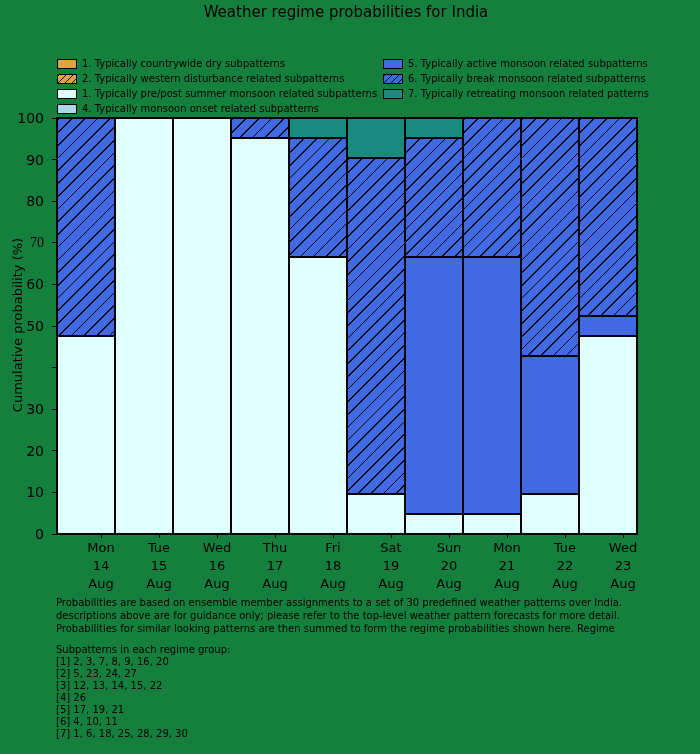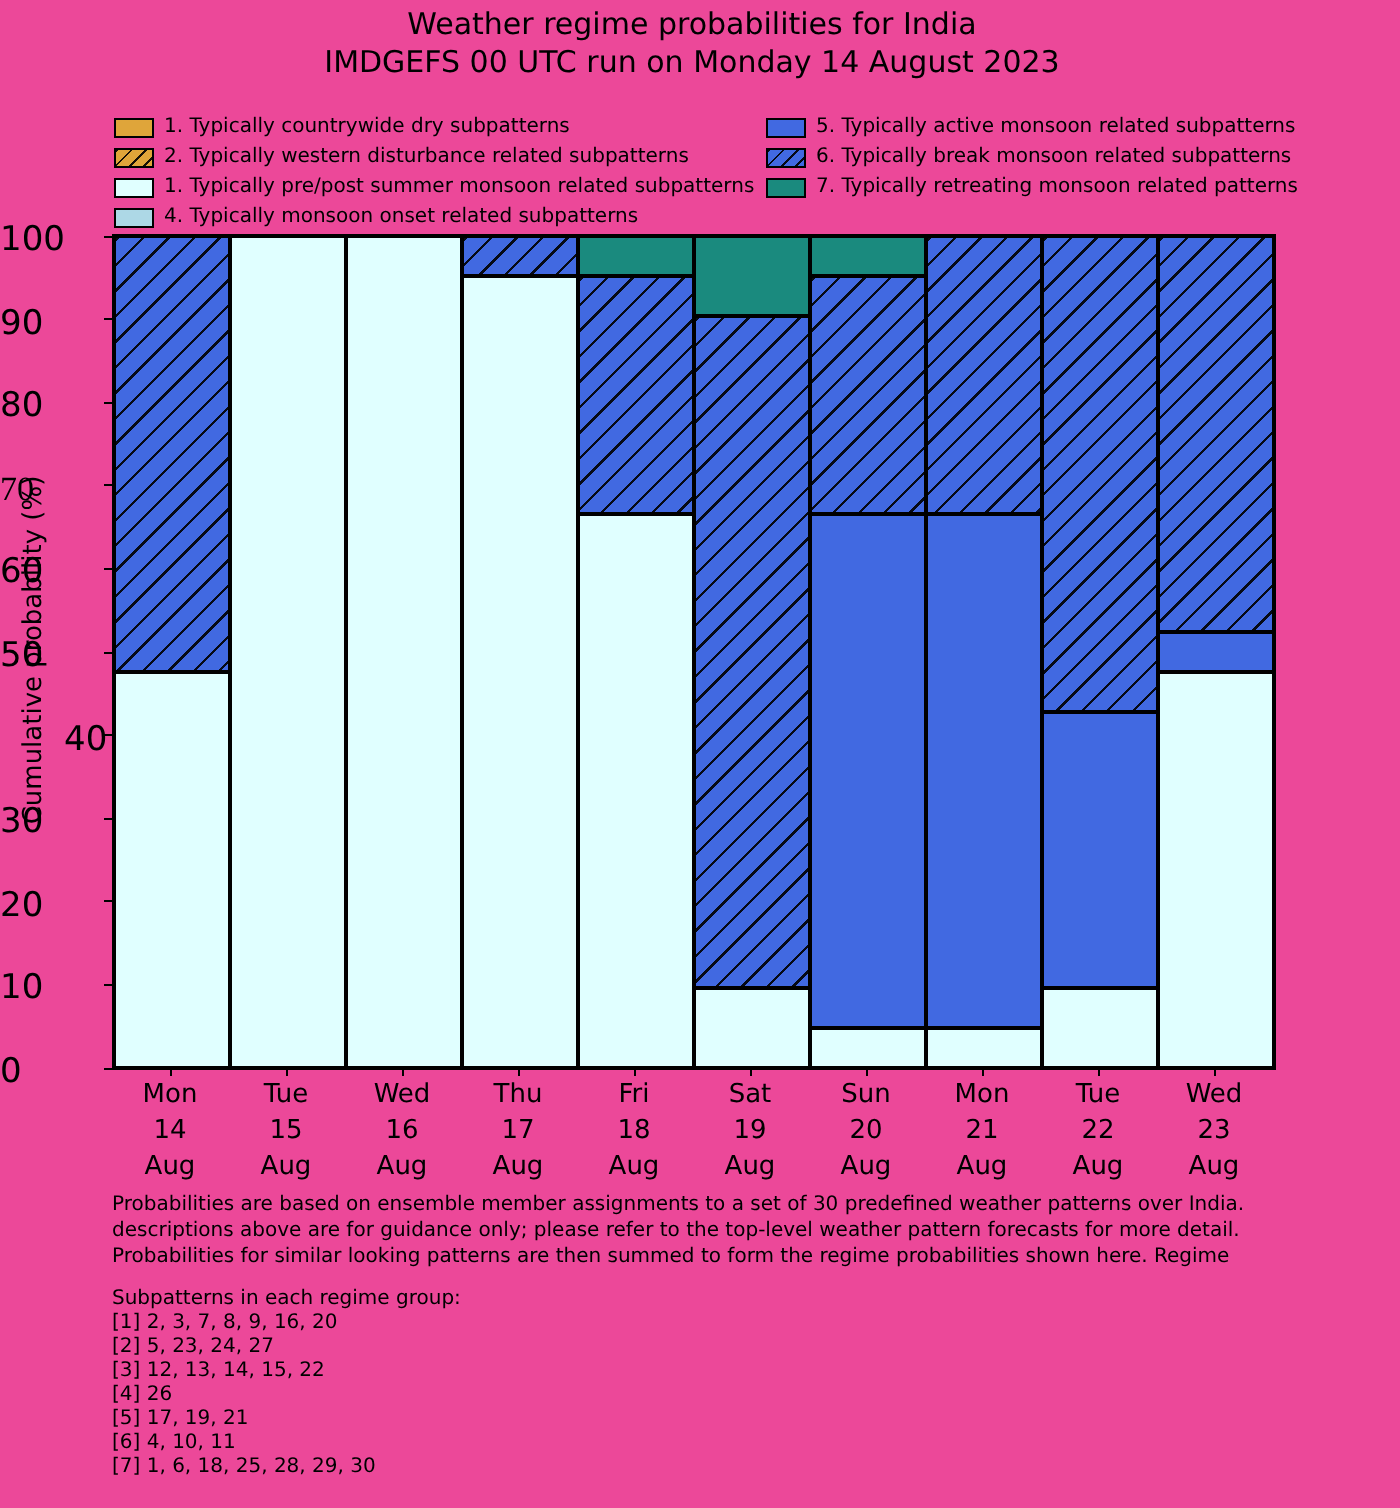--- a/index.html
+++ b/index.html
@@ -1,17 +1,17 @@
 <!DOCTYPE html>
 <html><head>
 <meta charset="utf-8">
 <style>
   html,body { margin:0; padding:0; background:#ffffff; }
   .figure {
-    position:relative; width:700px; height:754px; background:#ec4899;
+    position:relative; width:700px; height:754px; background:#15803d;
     font-family:"DejaVu Sans","Liberation Sans",sans-serif; color:#000;
     overflow:hidden;
   }
   .title-line { position:absolute; left:56px; width:580px; text-align:center; font-size:15px; white-space:nowrap; }
   .title-1 { top:3px; }
   .title-2 { top:22px; }
 
   .legend { position:absolute; left:57px; top:56px; display:flex; }
   .legend-col { display:flex; flex-direction:column; }
   .legend-col.first { width:326px; }
@@ -21,42 +21,41 @@
 
   .hatch-sm { background-image:repeating-linear-gradient(135deg, rgba(0,0,0,0.9) 0 1px, transparent 1px 5px); }
   .hatch-lg { background-image:repeating-linear-gradient(135deg, rgba(0,0,0,0.9) 0 1.2px, transparent 1.2px 9px); }
 
   .plot { position:absolute; left:56px; top:117px; width:580px; height:416px; border:1px solid #000; }
   .bar { position:absolute; top:0; bottom:0; overflow:hidden; }
   .seg { position:absolute; left:0; right:0; border:1px solid #000; box-sizing:border-box; }
 
   .yaxis { position:absolute; left:0; top:117px; width:56px; height:418px; }
   .ytick-mark { position:absolute; left:52px; width:4px; height:1px; background:#000; }
-  .ytick-label { position:absolute; left:0; width:44px; font-size:17px; }
+  .ytick-label { position:absolute; left:0; width:44px; text-align:right; font-size:14px; }
 
   .ylabel {
     position:absolute; left:17px; top:325px; font-size:13px; white-space:nowrap;
     transform:translate(-50%,-50%) rotate(-90deg);
   }
 
-  .xaxis { position:absolute; left:56px; top:534px; width:580px; height:62px; }
+  .xaxis { position:absolute; left:72px; top:534px; width:580px; height:62px; }
   .xtick-mark { position:absolute; top:0; width:1px; height:4px; background:#000; }
   .xtick-label { position:absolute; top:5px; transform:translateX(-50%); text-align:center; font-size:13px; line-height:18px; white-space:pre-line; }
 
   .footer { position:absolute; left:56px; top:596px; width:630px; font-size:10px; }
   .para div { line-height:13px; white-space:nowrap; }
   .subhead { margin-top:9px; line-height:12px; }
   .sub-lines div { line-height:12px; white-space:nowrap; }
 </style>
 </head>
 <body>
 
 <div class="figure">
   <div class="title-line title-1">Weather regime probabilities for India</div>
-  <div class="title-line title-2">IMDGEFS 00 UTC run on Monday 14 August 2023</div>
 
   <div class="legend">
       <div class="legend-col first">
         <div class="legend-item">
           <div class="swatch" style="background-color: rgb(223, 165, 58);"></div>
           <div class="legend-label">1. Typically countrywide dry subpatterns</div>
         </div>
         <div class="legend-item">
           <div class="swatch hatch-sm" style="background-color: rgb(223, 165, 58);"></div>
           <div class="legend-label">2. Typically western disturbance related subpatterns</div>

